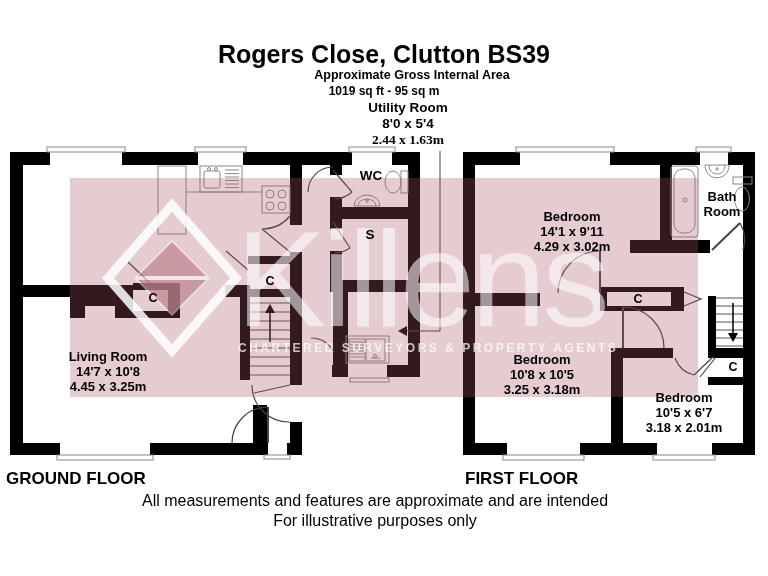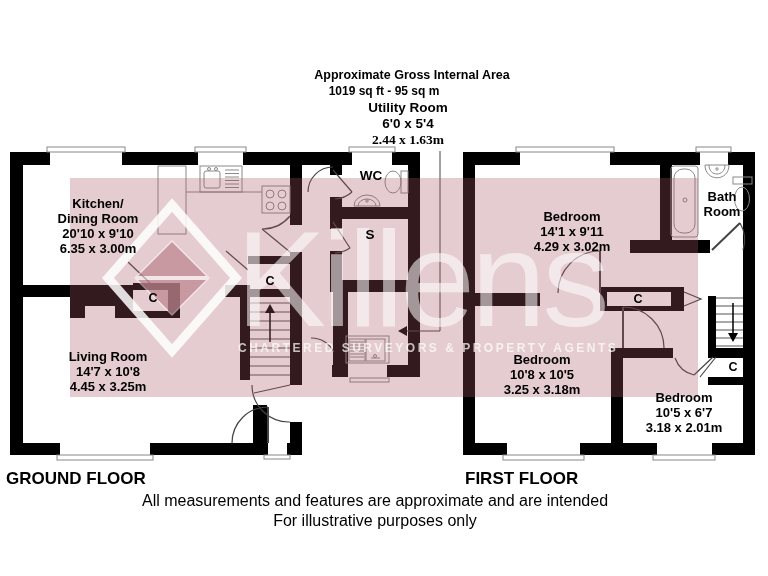--- a/index.html
+++ b/index.html
@@ -307,33 +307,28 @@
     <path d="M 172,240 L 210,278 L 172,316 L 134,278 Z" fill="rgba(255,255,255,0.5)"></path>
     <path d="M 172,242 L 206,276 L 138,276 Z" fill="rgba(150,60,75,0.45)"></path>
     <path d="M 172,314 L 206,280 L 138,280 Z" fill="rgba(150,60,75,0.45)"></path>
   </svg>
   <div class="wm-brand">Killens</div>
   <div class="wm-tagline">CHARTERED SURVEYORS &amp; PROPERTY AGENTS</div>
 </div>
 
 <div class="layer labels">
 
+  <div class="txt hdr title">Rogers Close, Clutton BS39</div>
   <div class="txt hdr subtitle">Approximate Gross Internal Area</div>
   <div class="txt hdr area">1019 sq ft - 95 sq m</div>
 
   <div class="txt ctr callout-line" style="left:408px;top:100px;">Utility Room</div>
-  <div class="txt ctr callout-line" style="left:408px;top:116px;">6'0 x 5'4</div>
+  <div class="txt ctr callout-line" style="left:408px;top:116px;">8'0 x 5'4</div>
   <div class="txt ctr callout-line" style="left:408px;top:132px;font-family:Liberation Serif, serif;">2.44 x 1.63m</div>
 
-  <div class="txt ctr room" style="left:98px;top:196px;">
-    <div>Kitchen/</div>
-    <div>Dining Room</div>
-    <div>20'10 x 9'10</div>
-    <div>6.35 x 3.00m</div>
-  </div>
   <div class="txt ctr room" style="left:108px;top:349px;">
     <div>Living Room</div>
     <div>14'7 x 10'8</div>
     <div>4.45 x 3.25m</div>
   </div>
   <div class="txt ctr small-room" style="left:371px;top:168px;">WC</div>
   <div class="txt ctr small-room" style="left:370px;top:227px;">S</div>
   <div class="txt ctr cup" style="left:153px;top:291px;">C</div>
   <div class="txt ctr cup" style="left:270px;top:274px;">C</div>
 

